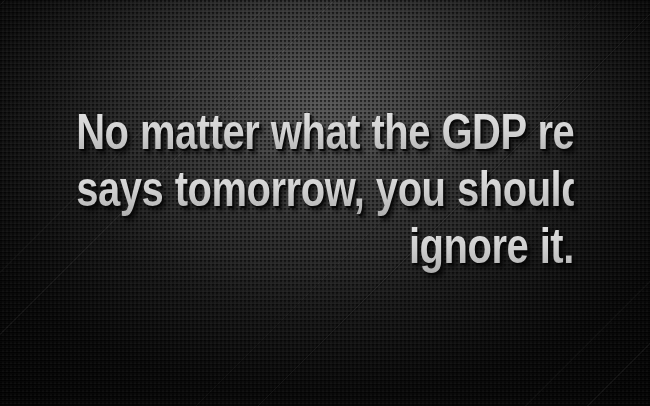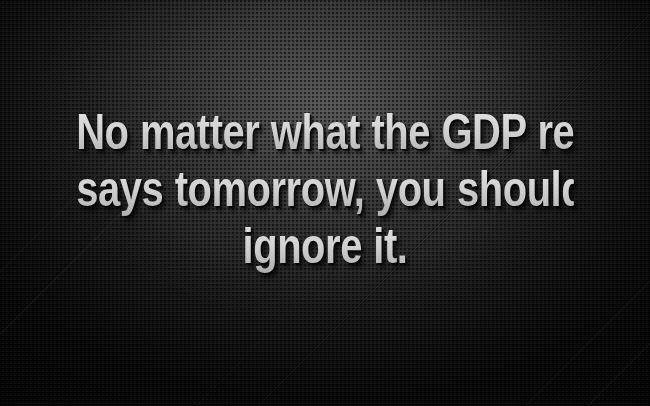--- a/index.html
+++ b/index.html
@@ -92,21 +92,21 @@
         rgba(0,0,0,0)        233px);
     opacity: 0.85;
   }
 
   
   .quote {
     position: absolute;
     left: 0;
     right: 0;
     top: 104px;
-    text-align: center;
+    text-align: right;
     padding: 0 14px;
     box-sizing: border-box;
   }
 
   .quote-line {
     display: block;
     font-family: "Liberation Sans Narrow", "Liberation Sans", sans-serif;
     font-weight: 700;
     font-size: 50px;
     line-height: 57px;

